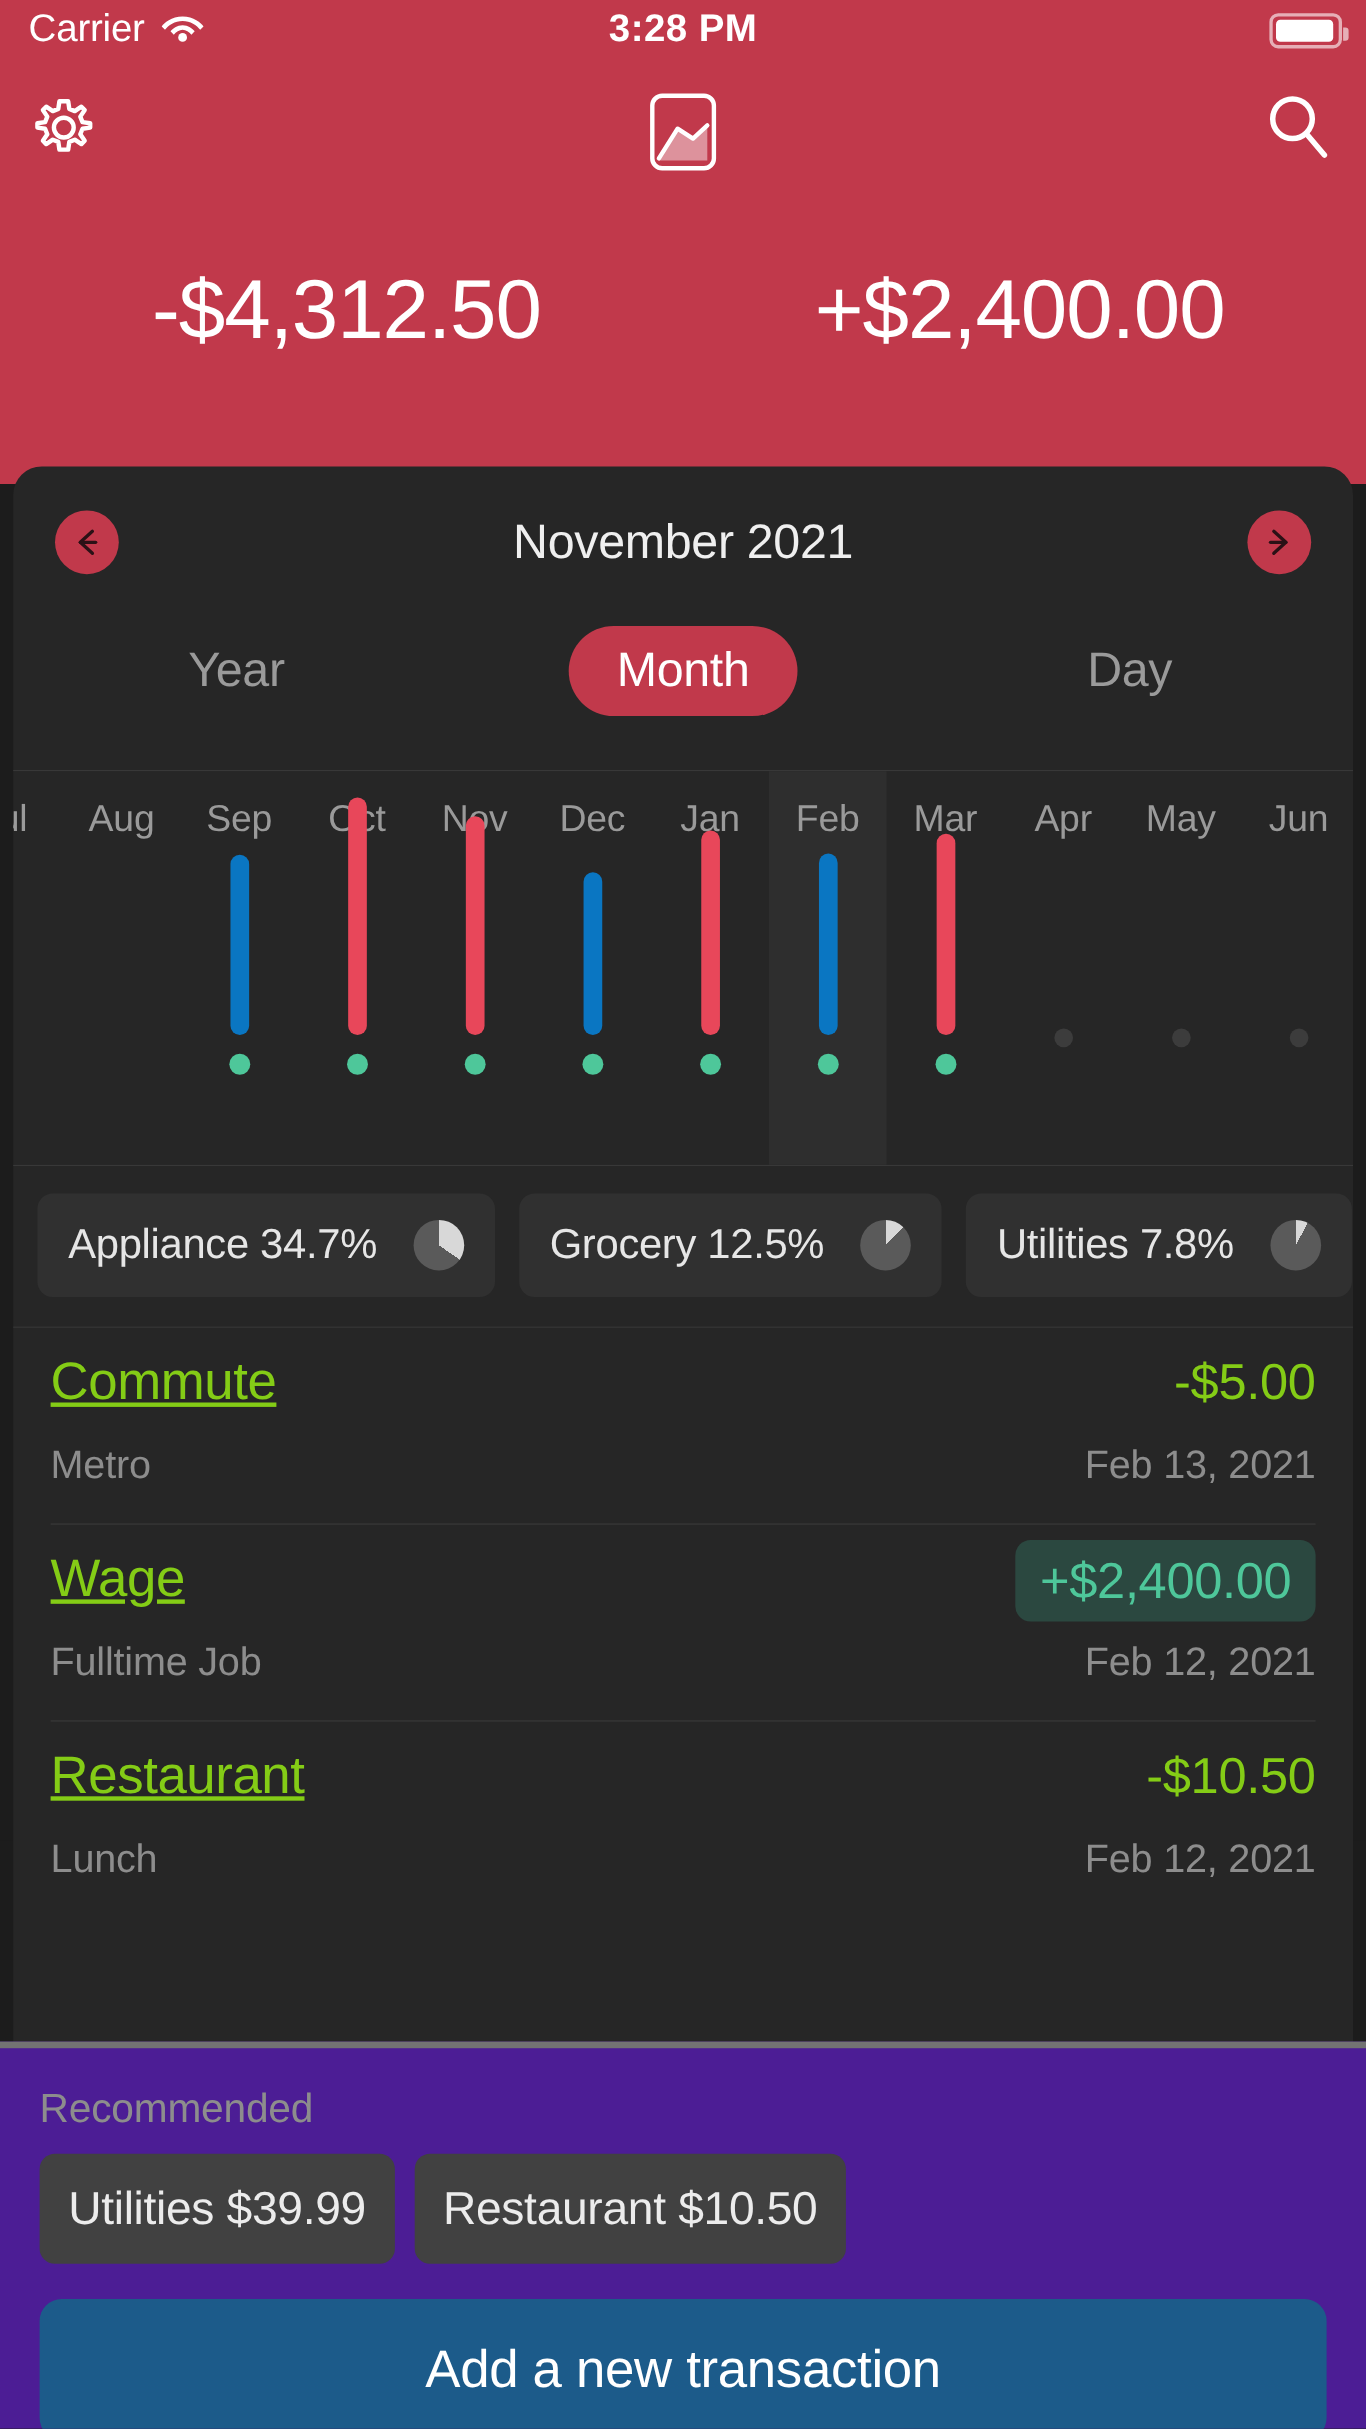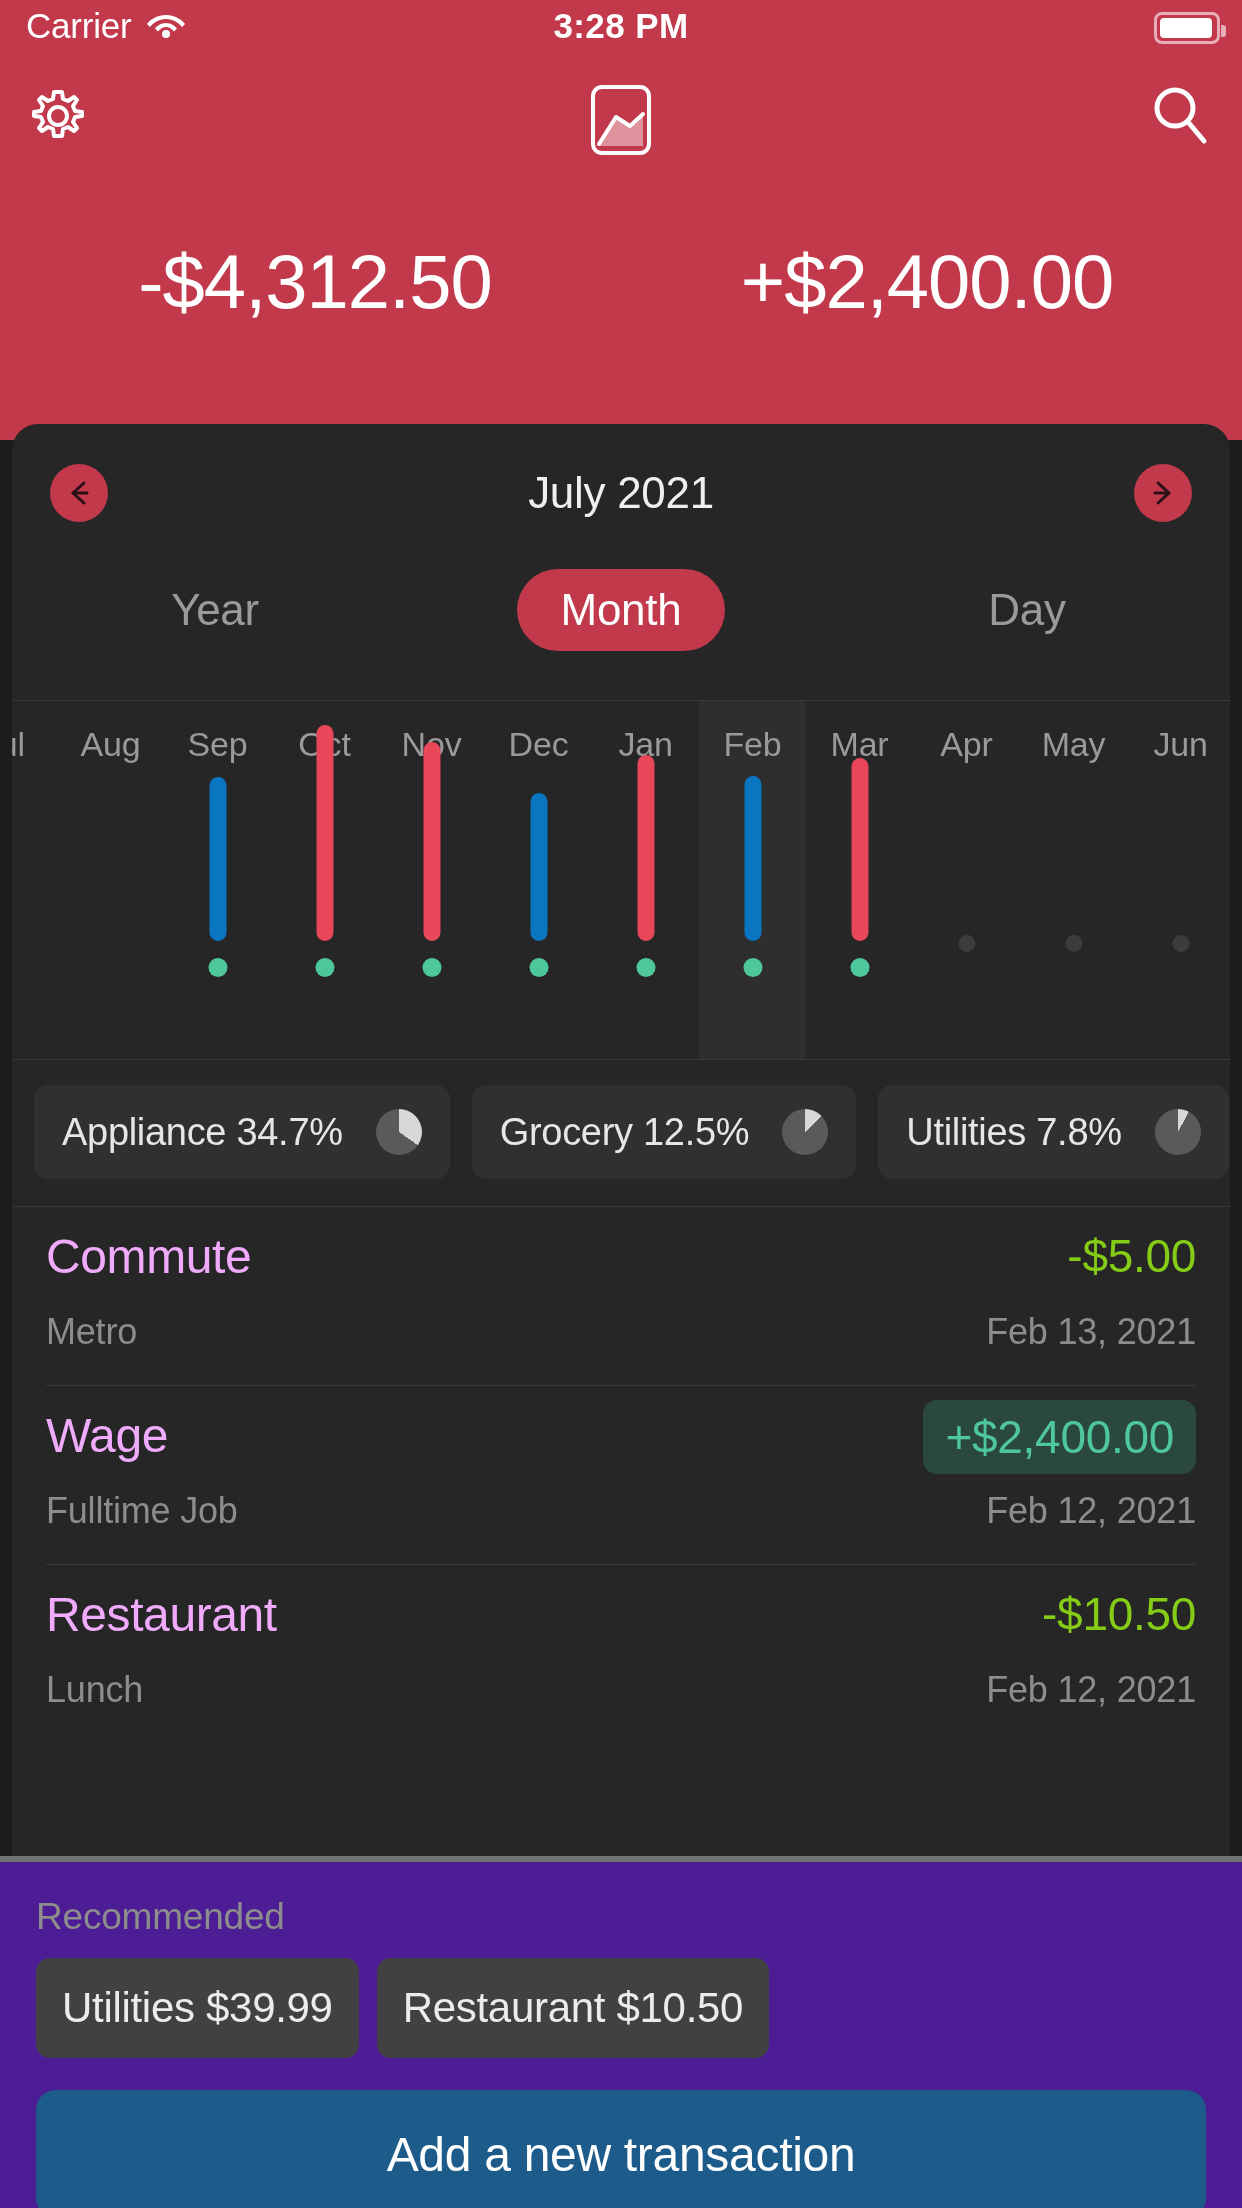--- a/index.html
+++ b/index.html
@@ -105,21 +105,21 @@
     height: 94px; background: #303030; border-radius: 14px;
     display: flex; align-items: center; padding: 0 28px; gap: 33px; white-space: nowrap;
   }
   .cat-chip .cat-label { font-size: 38px; color: #e6e6e6; letter-spacing: -0.3px; }
   .pie { width: 46px; height: 46px; border-radius: 50%; flex: none; }
 
   
   .txlist { position: absolute; top: 783px; left: 0; width: 1218px; }
   .tx { position: relative; height: 179px; padding: 0 34px; }
   .tx-top { position: absolute; top: 22px; left: 34px; right: 34px; display: flex; justify-content: space-between; align-items: flex-start; }
-  .tx-title { font-size: 48px; color: #f0abfc; letter-spacing: -0.4px; }
+  .tx-title { font-size: 48px; color: #84cc16; letter-spacing: -0.4px; text-decoration: underline; }
   .tx-amt { font-size: 46px; color: #84cc16; letter-spacing: -0.3px; }
   .tx-amt.pos { color: #4ec79a; background: #2b4840; padding: 10px 22px; border-radius: 14px; margin-top: -8px; }
   .tx-bot { position: absolute; top: 104px; left: 34px; right: 34px; display: flex; justify-content: space-between; }
   .tx-sub { font-size: 36px; color: #8d8d8d; letter-spacing: -0.2px; }
   .tx-date { font-size: 36px; color: #8d8d8d; letter-spacing: -0.2px; }
   .tx-sep { position: absolute; bottom: 0; left: 34px; right: 34px; height: 1px; background: #3a3a3a; }
 
   
   .rec-panel {
     position: absolute; left: 0; top: 1856px; width: 1242px; height: 352px;
@@ -197,21 +197,21 @@
 
   <div class="sheet">
 
     <div class="month-nav">
       <div class="arrow-btn arrow-prev">
         <svg width="32" height="32" viewBox="0 0 32 32">
             <path d="M21 6 L10 16 L21 26" fill="none" stroke="#2b1116" stroke-width="3" stroke-linecap="round" stroke-linejoin="round"></path>
             <line x1="10" y1="16" x2="24" y2="16" stroke="#2b1116" stroke-width="3" stroke-linecap="round"></line>
           </svg>
       </div>
-      <div class="month-title">July 2021</div>
+      <div class="month-title">November 2021</div>
       <div class="arrow-btn arrow-next">
         <svg width="32" height="32" viewBox="0 0 32 32">
             <path d="M11 6 L22 16 L11 26" fill="none" stroke="#2b1116" stroke-width="3" stroke-linecap="round" stroke-linejoin="round"></path>
             <line x1="8" y1="16" x2="22" y2="16" stroke="#2b1116" stroke-width="3" stroke-linecap="round"></line>
           </svg>
       </div>
     </div>
 
     <div class="segmented">
       <div class="seg">

